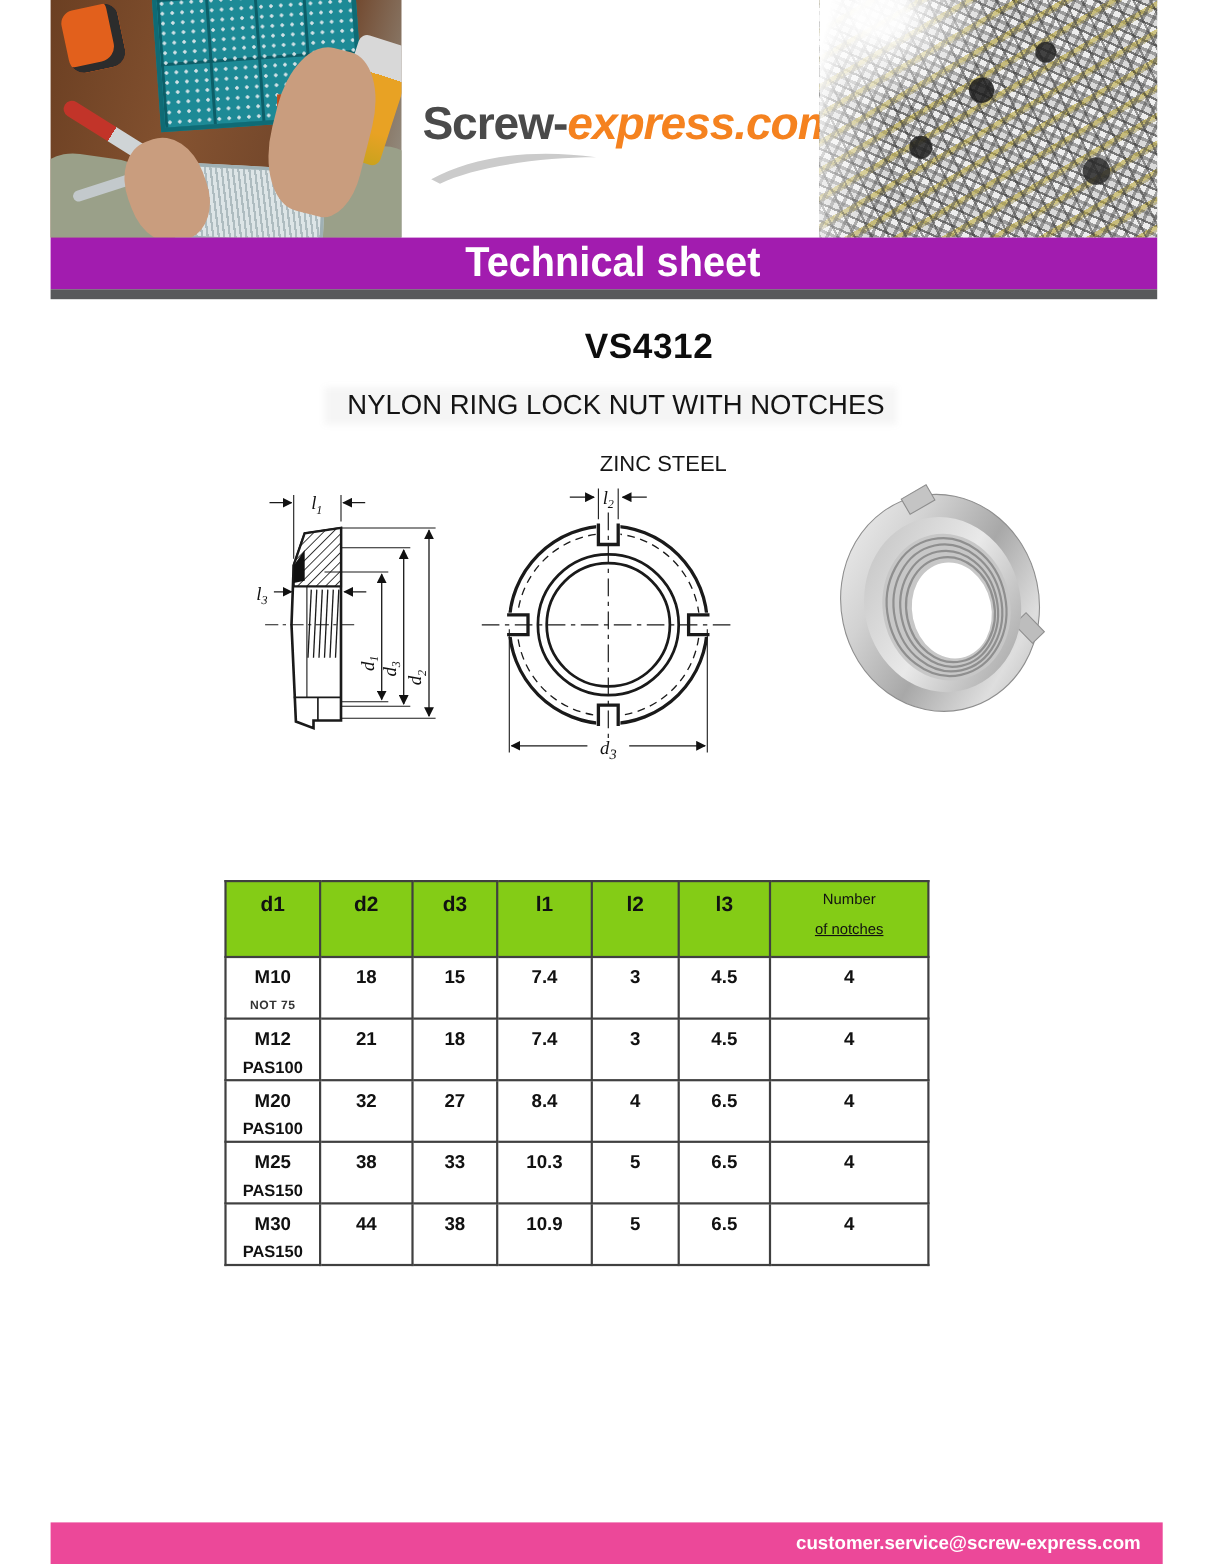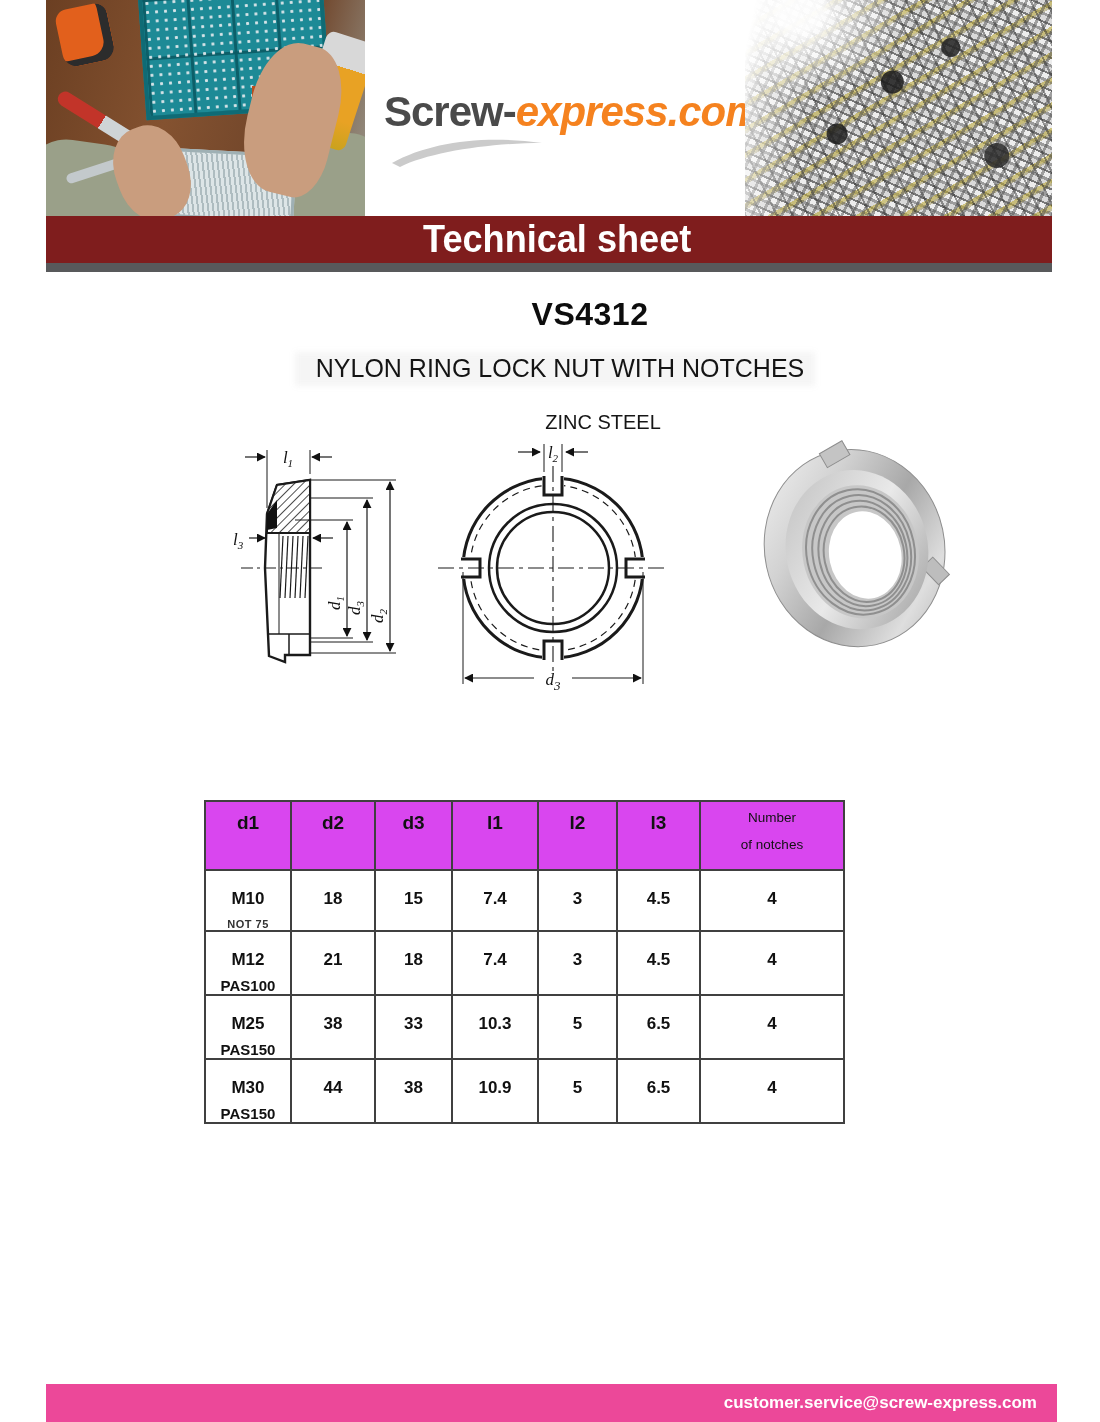--- a/index.html
+++ b/index.html
@@ -57,21 +57,21 @@
       radial-gradient(circle at 82% 72%, #2a2a2a 0 12px, transparent 13px); }
 
   
   .logo-wrap { position:absolute; left:384px; top:72px; width:370px; }
   .logo-line { font-size:42px; font-weight:bold; letter-spacing:-1px; white-space:nowrap;margin-top:16px; }
   .logo-prefix { color:#4a4a4a; }
   .logo-suffix { color:#f5821f; font-style:italic; }
   .logo-swoosh { display:block; margin:0 0 0 4px; }
 
   
-  .orange-band { position:absolute; left:46px; top:216px; width:1006px; height:47px; background:#7f1d1d; text-align:center;padding-left:16px; }
+  .orange-band { position:absolute; left:46px; top:216px; width:1006px; height:47px; background:#a21caf; text-align:center;padding-left:16px; }
   .banner-text { display:inline-block; color:#ffffff; font-weight:bold; font-size:38px; line-height:47px;
     letter-spacing:0; transform:scaleX(.95); transform-origin:center; }
   .gray-band { position:absolute; left:46px; top:263px; width:1006px; height:9px; background:#58595b; }
 
   
   .code-title { position:absolute; left:40px; top:296px; width:1100px; text-align:center;
     font-size:32px; font-weight:bold; color:#0d0d0d; letter-spacing:.5px; }
   .subtitle-smudge { position:absolute; left:295px; top:352px; width:520px; height:34px;
     background:rgba(110,110,110,.07); filter:blur(3px); }
   .subtitle { position:absolute; left:10px; top:354px; width:1100px; text-align:center; font-size:25px; color:#141414; }
@@ -80,24 +80,24 @@
   
   .svg-abs { position:absolute; }
   .dim { font-family:"Liberation Serif", serif; font-style:italic; font-size:17px; fill:#111; }
   .dim-small { font-size:11px; }
   .draw-line { stroke:#1a1a1a; fill:none; }
 
   
   .spec-wrap { position:absolute; left:204px; top:800px; }
   table.spec { border-collapse:collapse; table-layout:fixed; }
   .spec th, .spec td { border:2px solid #404040; vertical-align:top; text-align:center; padding:0; }
-  .spec thead th { background:#d946ef; height:69px; font-size:19px; padding-top:10px; color:#111; }
+  .spec thead th { background:#84cc16; height:69px; font-size:19px; padding-top:10px; color:#111; }
   .spec th.notch-th { font-weight:normal; font-size:13.5px; padding-top:8px; }
-  .spec th.notch-th div:last-child { margin-top:12px; }
-  .spec tbody td { height:56px; font-weight:bold; font-size:17px; padding-top:18px; }
+  .spec th.notch-th div:last-child { margin-top:12px;text-decoration:underline; }
+  .spec tbody td { height:56px; font-weight:bold; font-size:17px; padding-top:8px; }
   .cell-sub { font-size:15px; margin-top:7px; font-weight:bold;text-align:center; }
   tr.r0 .cell-sub { font-size:11px; font-weight:600; color:#333; letter-spacing:.5px; margin-top:9px; }
 
   
   .footer-band { position:absolute; left:46px; top:1384px; width:1011px; height:38px; background:#ec4899;
     text-align:right; }
   .footer-email { color:#ffffff; font-weight:bold; font-size:17px; line-height:38px; padding-right:20px; }
 </style>
 </head>
 <body>
@@ -312,20 +312,32 @@
           </td>
         <td>21</td>
         <td>18</td>
         <td>7.4</td>
         <td>3</td>
         <td>4.5</td>
         <td>4</td>
       </tr>
       <tr>
         <td>
+            <div class="cell-main">M20</div>
+            <div class="cell-sub">PAS100</div>
+          </td>
+        <td>32</td>
+        <td>27</td>
+        <td>8.4</td>
+        <td>4</td>
+        <td>6.5</td>
+        <td>4</td>
+      </tr>
+      <tr>
+        <td>
             <div class="cell-main">M25</div>
             <div class="cell-sub">PAS150</div>
           </td>
         <td>38</td>
         <td>33</td>
         <td>10.3</td>
         <td>5</td>
         <td>6.5</td>
         <td>4</td>
       </tr>

